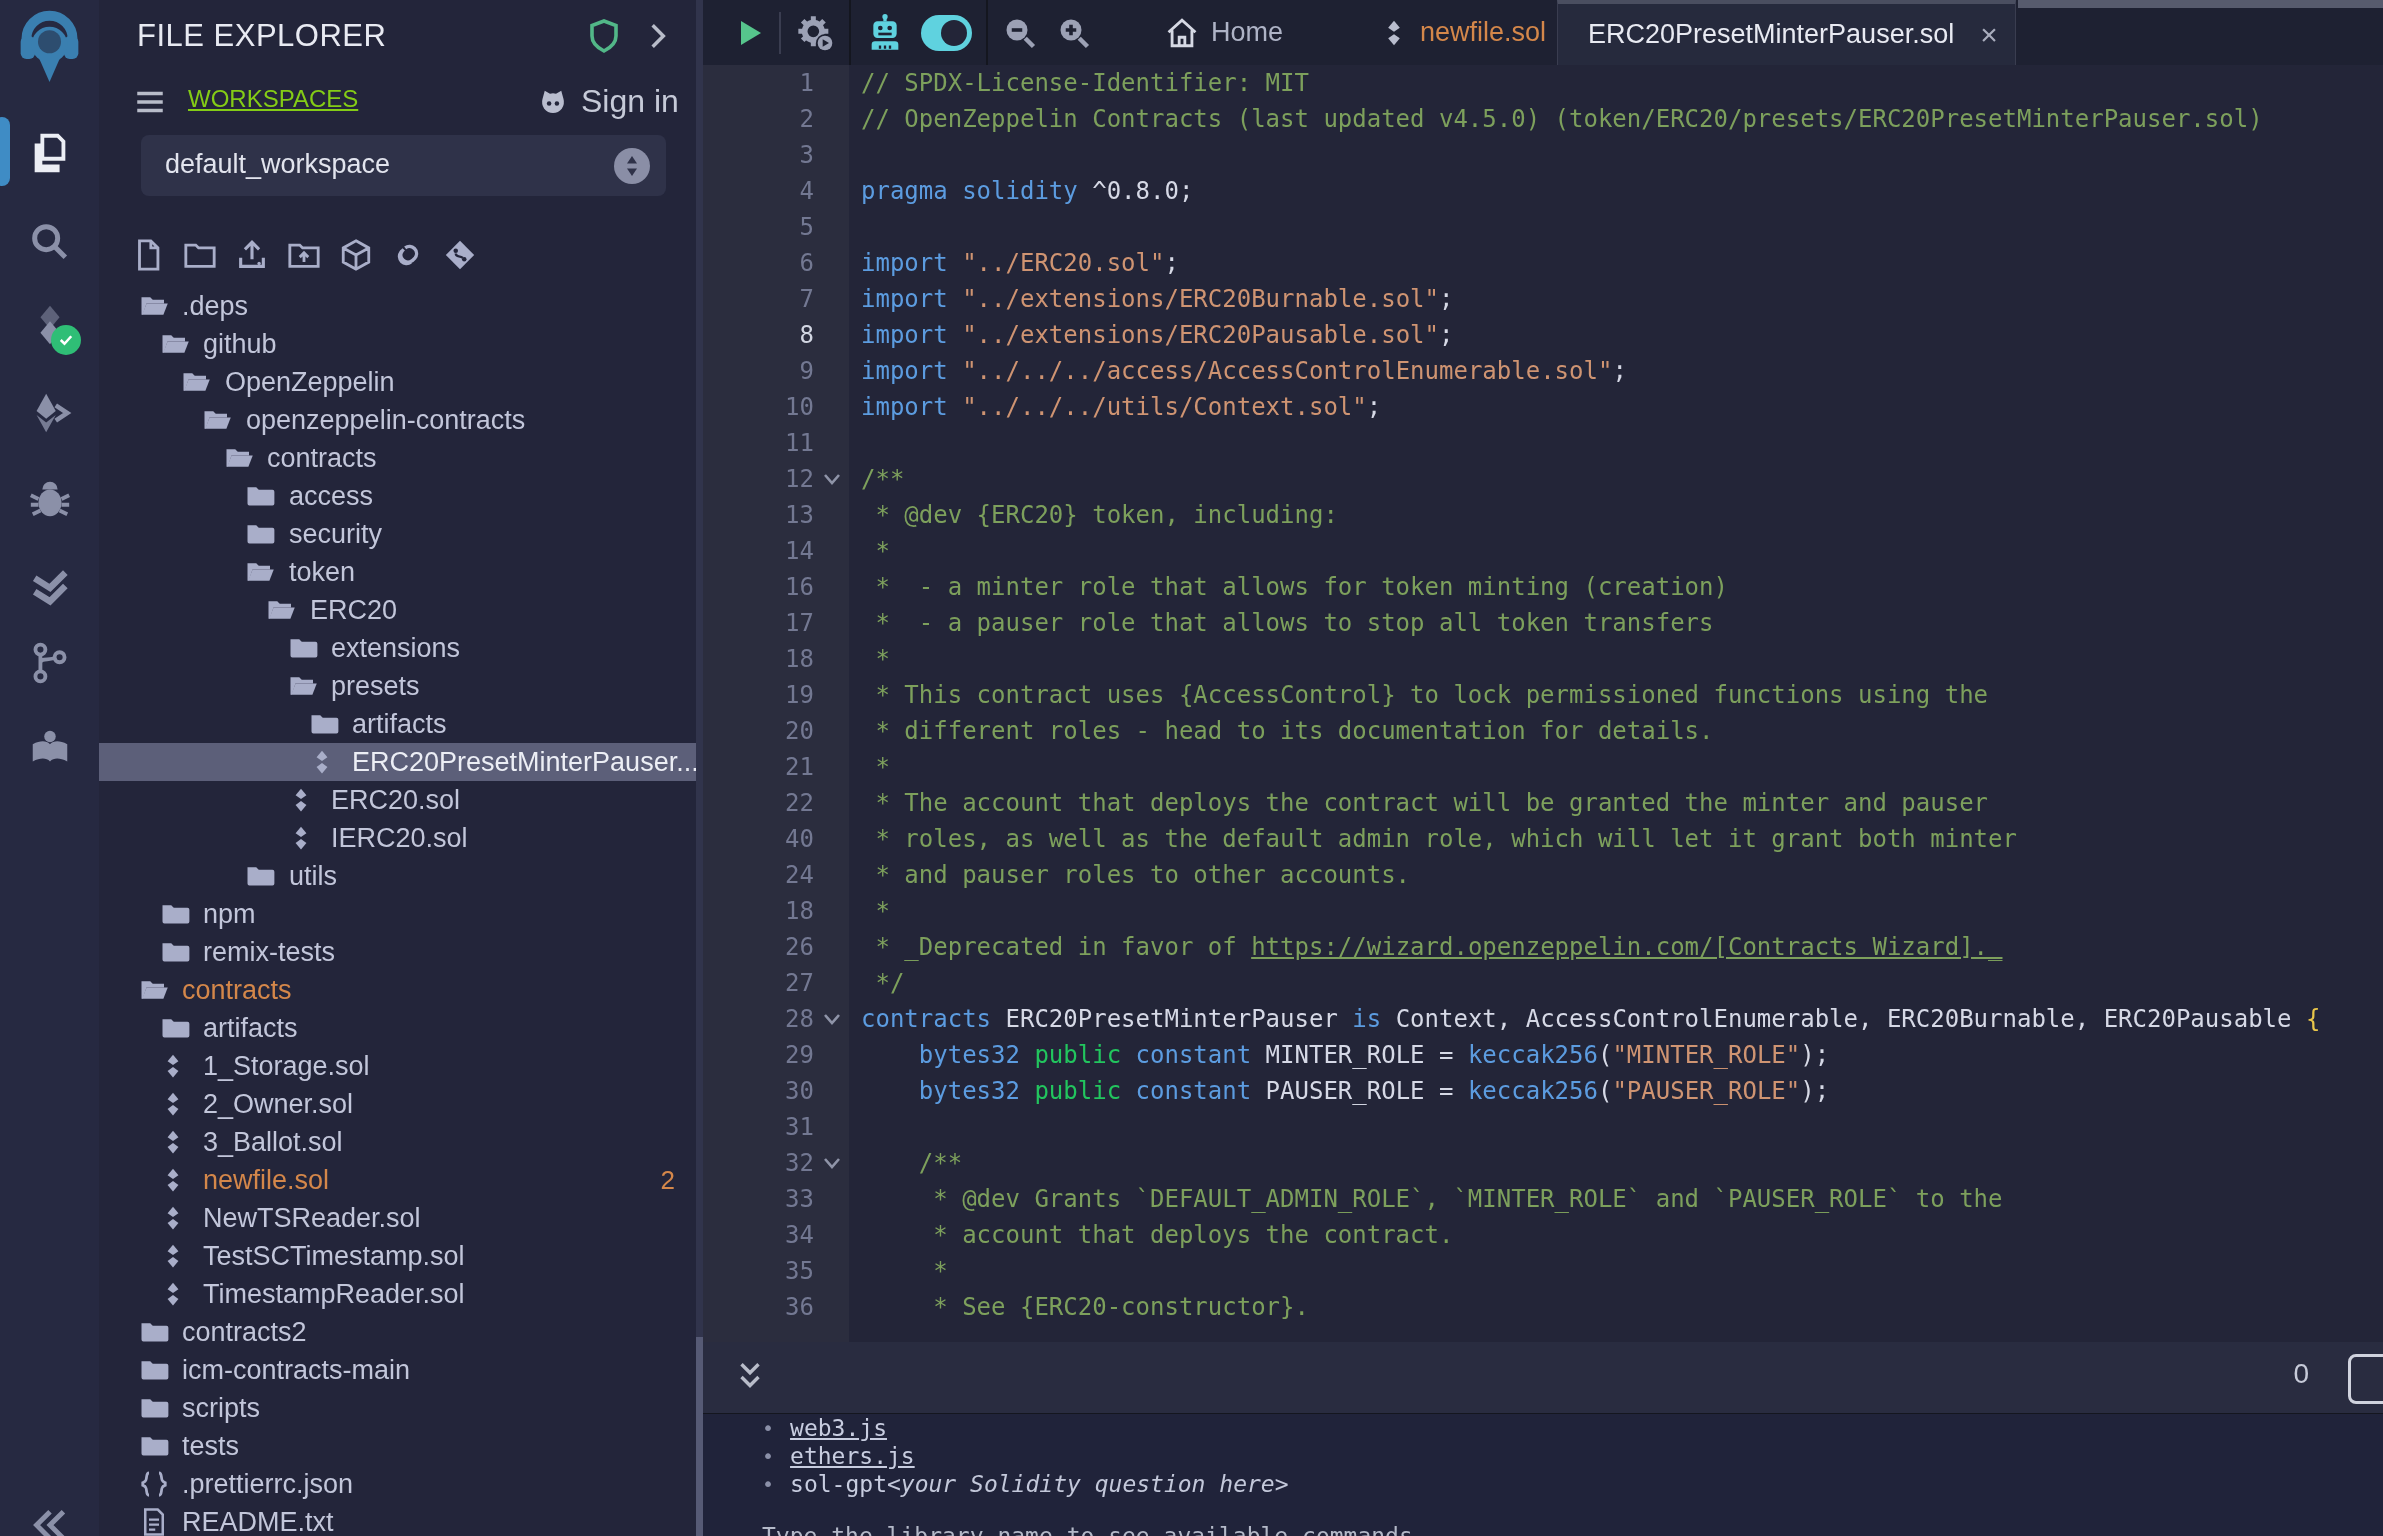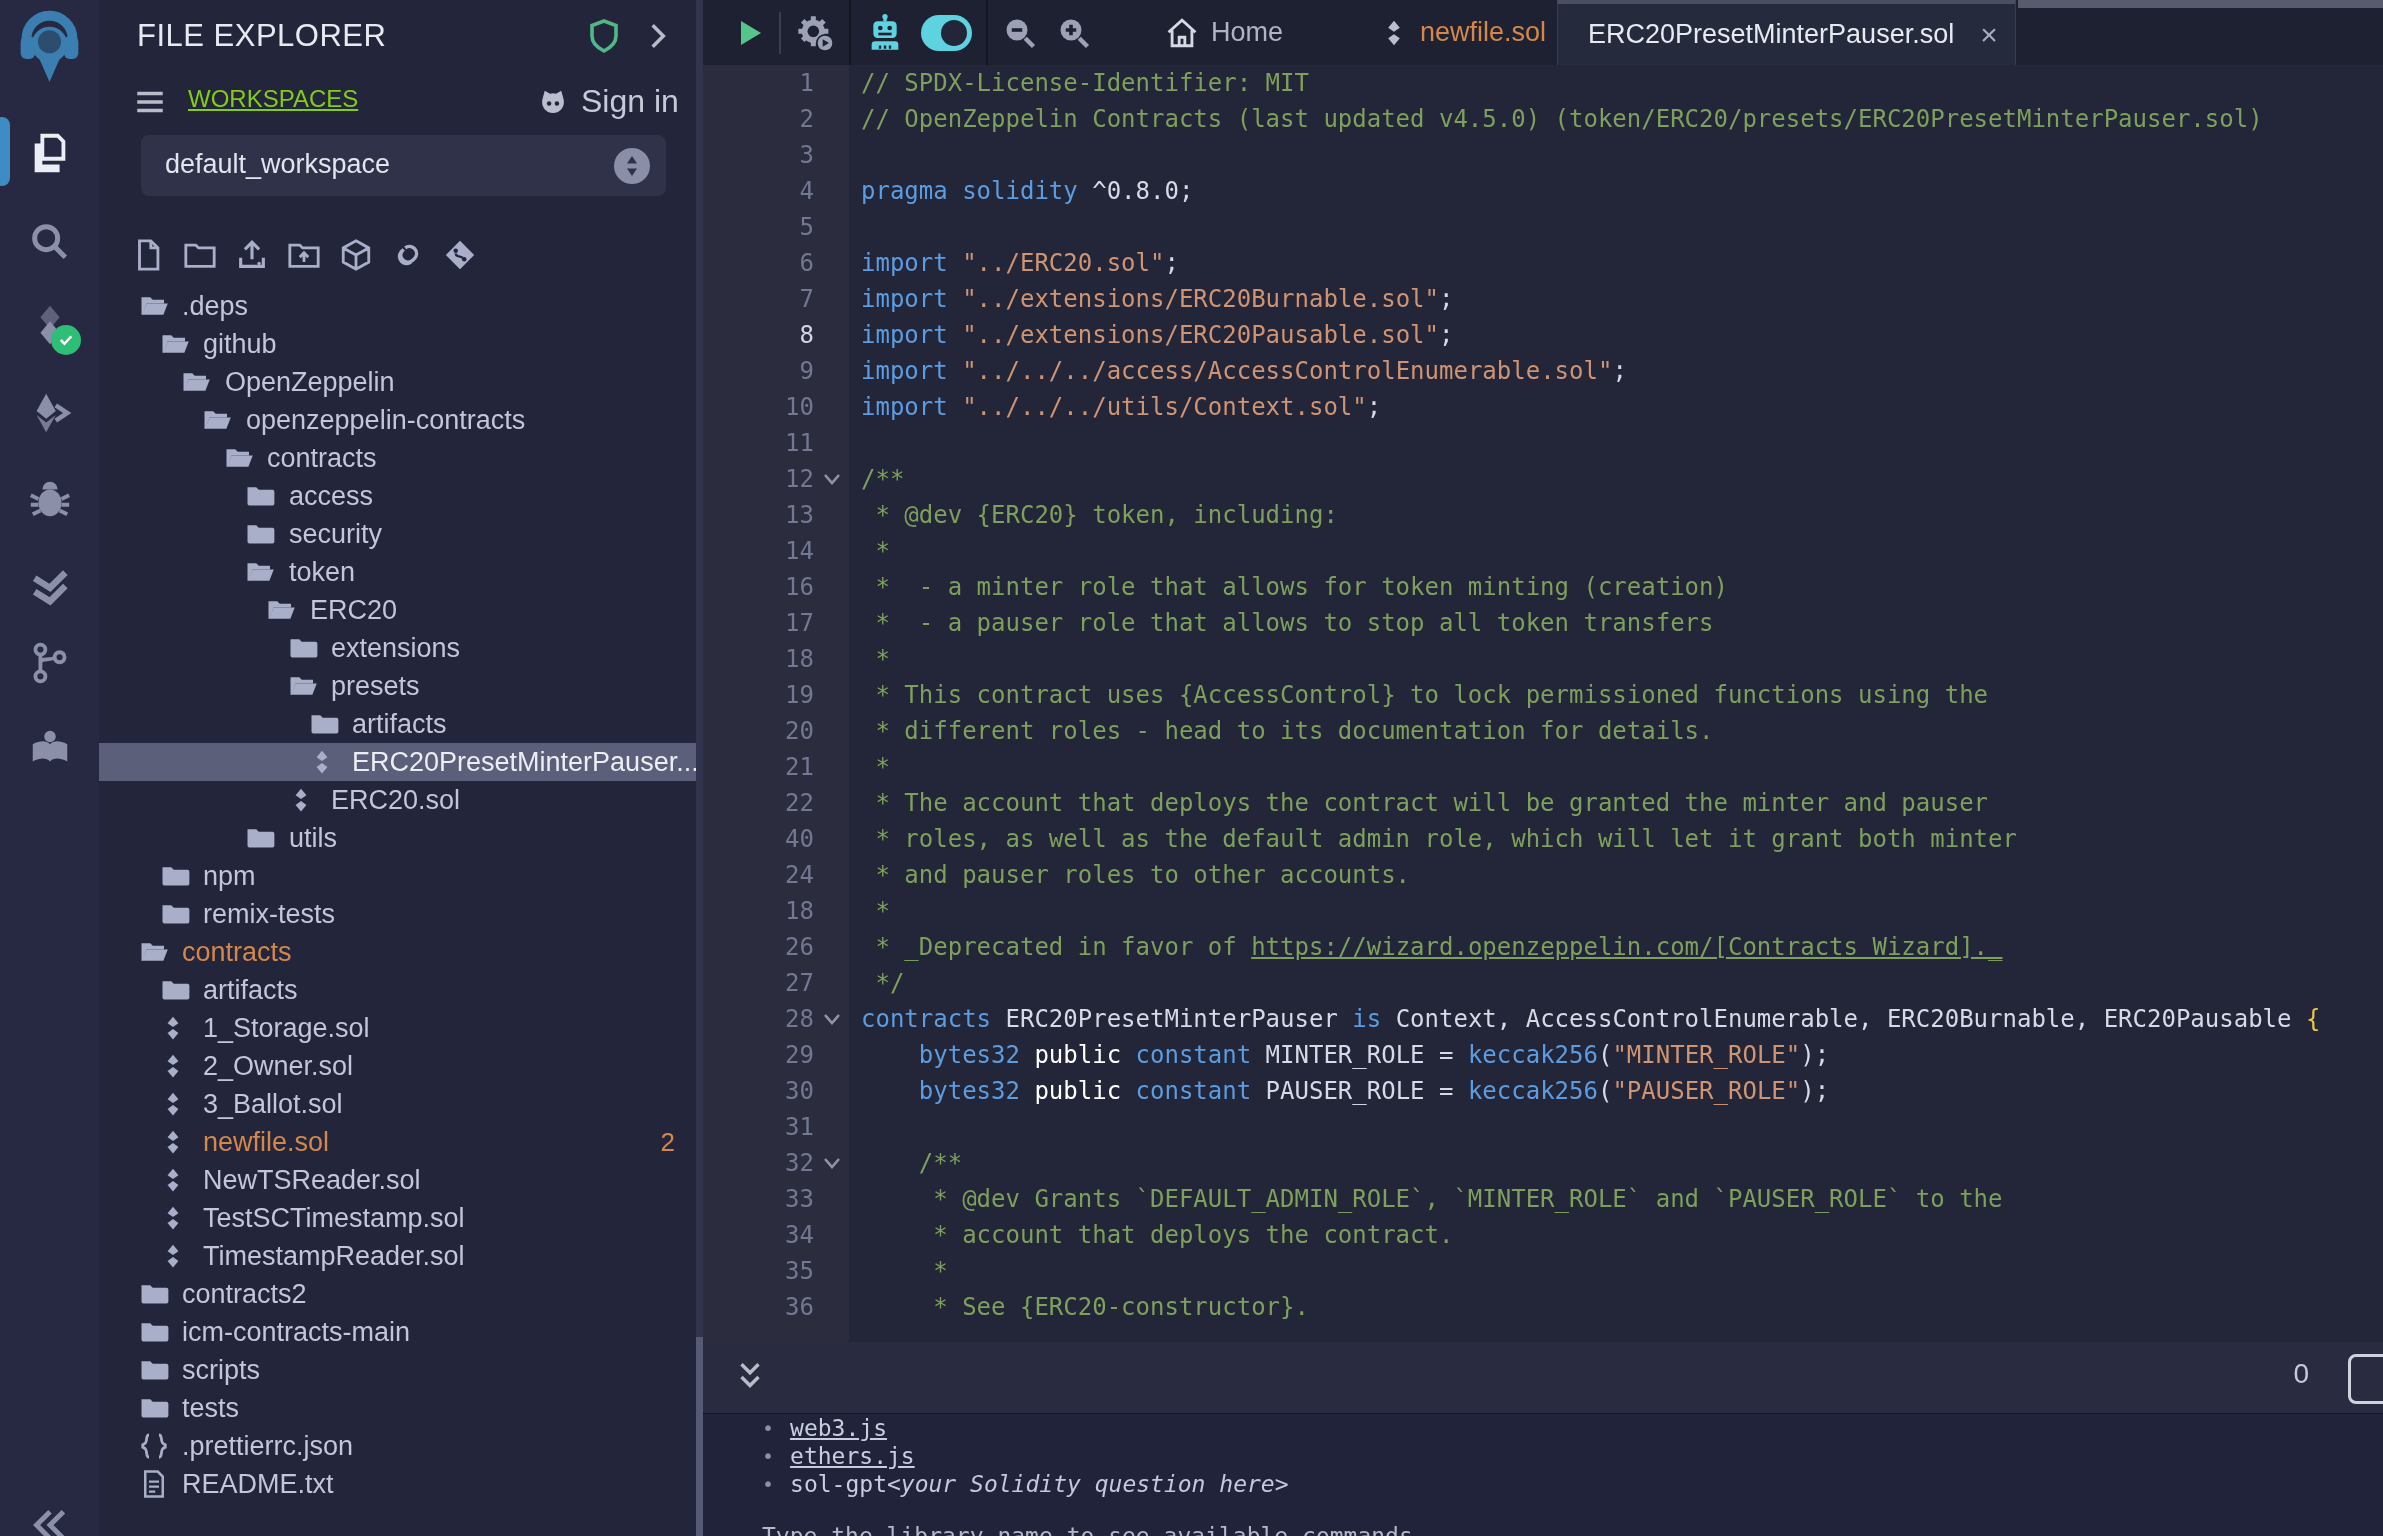--- a/index.html
+++ b/index.html
@@ -61,21 +61,21 @@
 
   #codearea{position:absolute;left:0;top:65px;width:1681px;height:1277px;overflow:hidden;background:#232538;}
   #gutterbg{position:absolute;left:0;top:0;width:146px;height:1277px;background:#2b2d3e;}
   .codeline{position:relative;height:36px;display:flex;align-items:center;
             font-family:"DejaVu Sans Mono",monospace;font-size:24px;white-space:pre;}
   .codeline .ln{position:absolute;left:0;width:111px;text-align:right;color:#737892;font-size:24px;}
   .codeline .ln.active{color:#d2d6e2;}
   .codeline .fold{position:absolute;left:117px;color:#8f94a8;}
   .codeline .src{position:absolute;left:158px;}
   .tk-com{color:#7da05c} .tk-comu{color:#7da05c;text-decoration:underline}
-  .tk-kw{color:#5c9ce0} .tk-grn{color:#ffffff} .tk-str{color:#cf9472}
+  .tk-kw{color:#5c9ce0} .tk-grn{color:#22c55e} .tk-str{color:#cf9472}
   .tk-pl{color:#d6d9e6} .tk-brace{color:#e9c64a}
 
   
   #termbar{position:absolute;left:0;top:1342px;width:1681px;height:71px;background:#292c40;border-bottom:2px solid #14161f;}
   #termbar .chevrons{position:absolute;left:30px;top:18px;color:#b8bcc9;}
   #termbar .zerobadge{position:absolute;right:75px;top:16px;font-size:28px;color:#c6cad8;}
   #termbar .cutbox{position:absolute;right:-18px;top:12px;width:48px;height:44px;border:3px solid #d0d3de;border-radius:8px;background:transparent;}
   #termbody{position:absolute;left:0;top:1414px;width:1681px;height:123px;background:#20233a;overflow:hidden;
             font-family:"DejaVu Sans Mono",monospace;font-size:23px;color:#c8cde0;}
   .trm-row{height:28px;display:flex;align-items:center;padding-left:59px;}
@@ -483,20 +483,28 @@
           </span>
           <span class="tlabel" style="left:253px">ERC20PresetMinterPauser...</span>
         </div>
         <div class="trow">
           <span class="ticon" style="left:189px">
             <svg width="26" height="26" viewBox="0 0 26 26">
               <use href="#sym-sol"></use>
             </svg>
           </span>
           <span class="tlabel" style="left:232px">ERC20.sol</span>
+        </div>
+        <div class="trow">
+          <span class="ticon" style="left:189px">
+            <svg width="26" height="26" viewBox="0 0 26 26">
+              <use href="#sym-sol"></use>
+            </svg>
+          </span>
+          <span class="tlabel" style="left:232px">IERC20.sol</span>
         </div>
         <div class="trow">
           <span class="ticon" style="left:146px">
             <svg width="30" height="30" viewBox="0 0 30 30">
               <use href="#sym-folder"></use>
             </svg>
           </span>
           <span class="tlabel" style="left:190px">utils</span>
         </div>
         <div class="trow">

